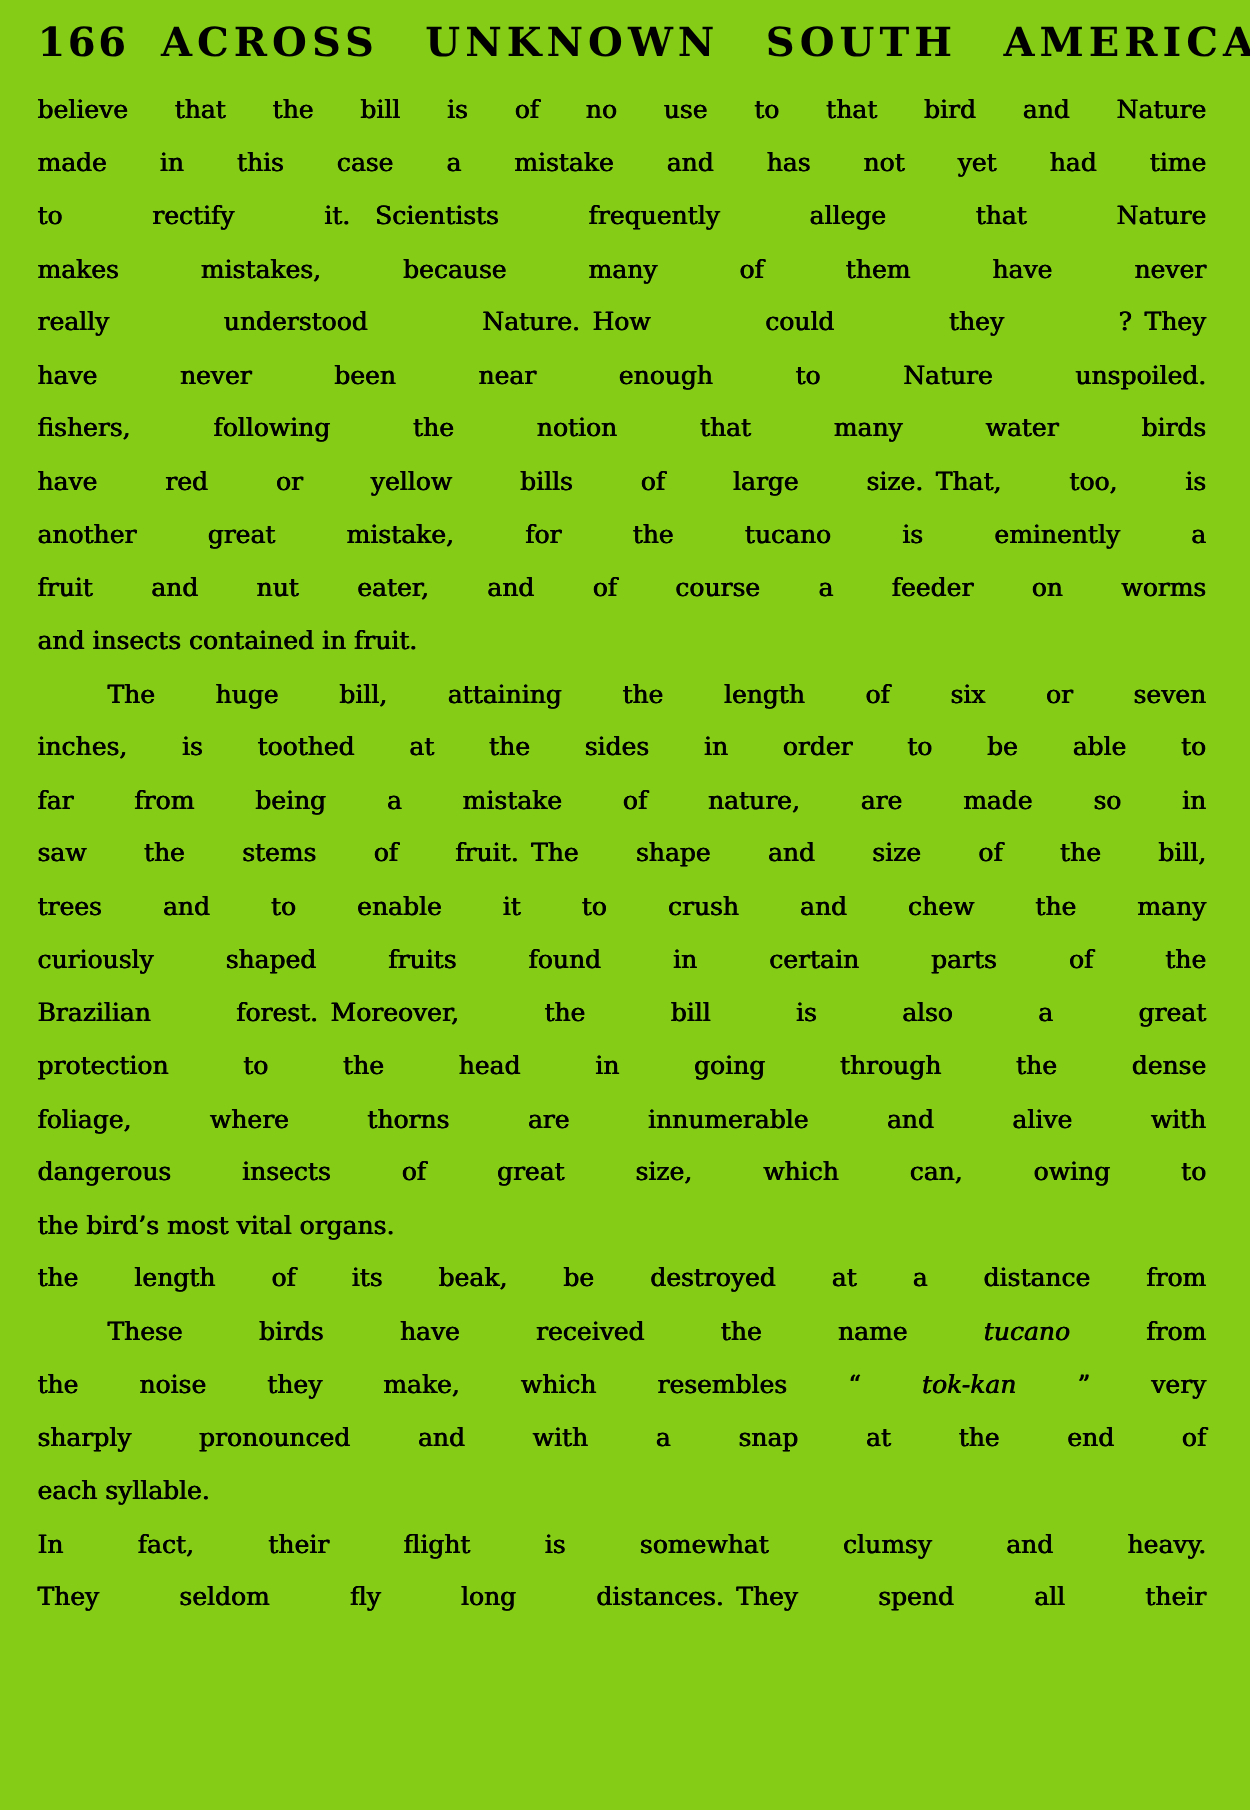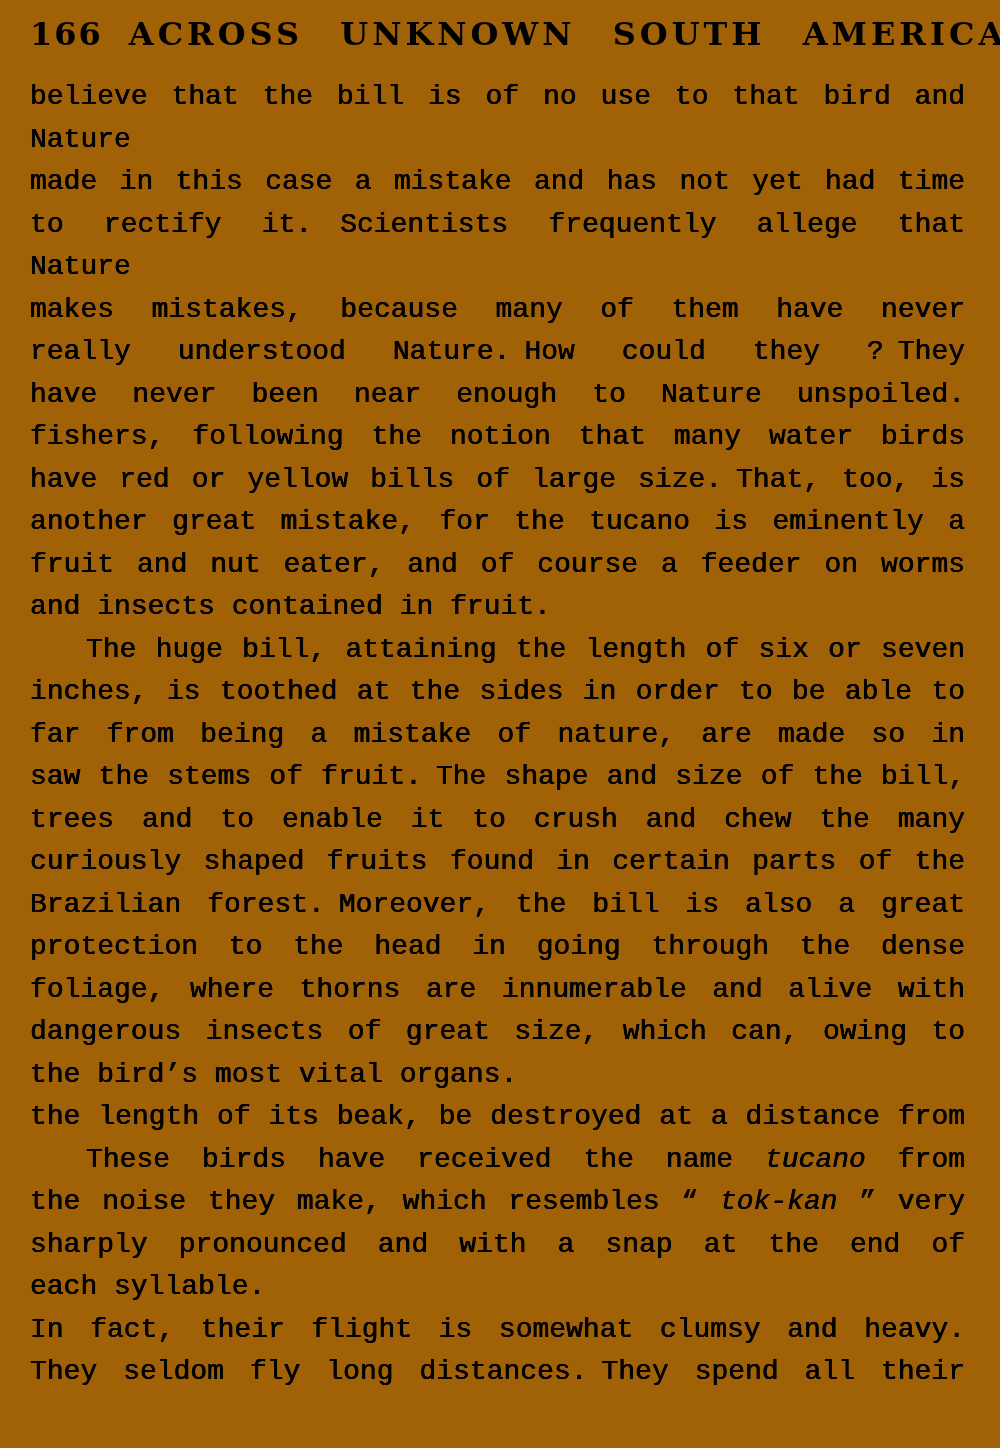--- a/index.html
+++ b/index.html
@@ -6,46 +6,45 @@
   body {
     width: 1000px; height: 1448px;
     background: #ffffff;
     font-family: "DejaVu Serif", "Liberation Serif", serif;
     color: #000000;
     overflow: hidden;
   }
   .page {
     box-sizing: border-box;
     width: 1000px; height: 1448px;
-    background: #a16207;
+    background: #84cc16;
     padding: 14px 35px 0 30px;
   }
   header.page-header {
     display: flex;
     align-items: baseline;
     font-weight: bold;
     font-size: 32px;
     line-height: 40px;
     white-space: nowrap;
   }
   .page-number {
     letter-spacing: 2px;
     margin-right: 26px;
   }
   .running-title {
     letter-spacing: 4px;
     word-spacing: 22px;
   }
   main.page-body {
-    margin-top: 22px;
-    font-size: 28px;
+    margin-top: 12px;
+    font-size: 20px;
     line-height: 42.5px;
     
     text-shadow: 0.35px 0 0 #000, -0.25px 0 0 #000;
-    font-family: Liberation Mono, monospace;
   }
   .para { margin: 0; }
   .line {
     text-align: justify;
     text-align-last: justify;
     text-justify: inter-word;
   }
   .line.last {
     text-align-last: left;
   }

